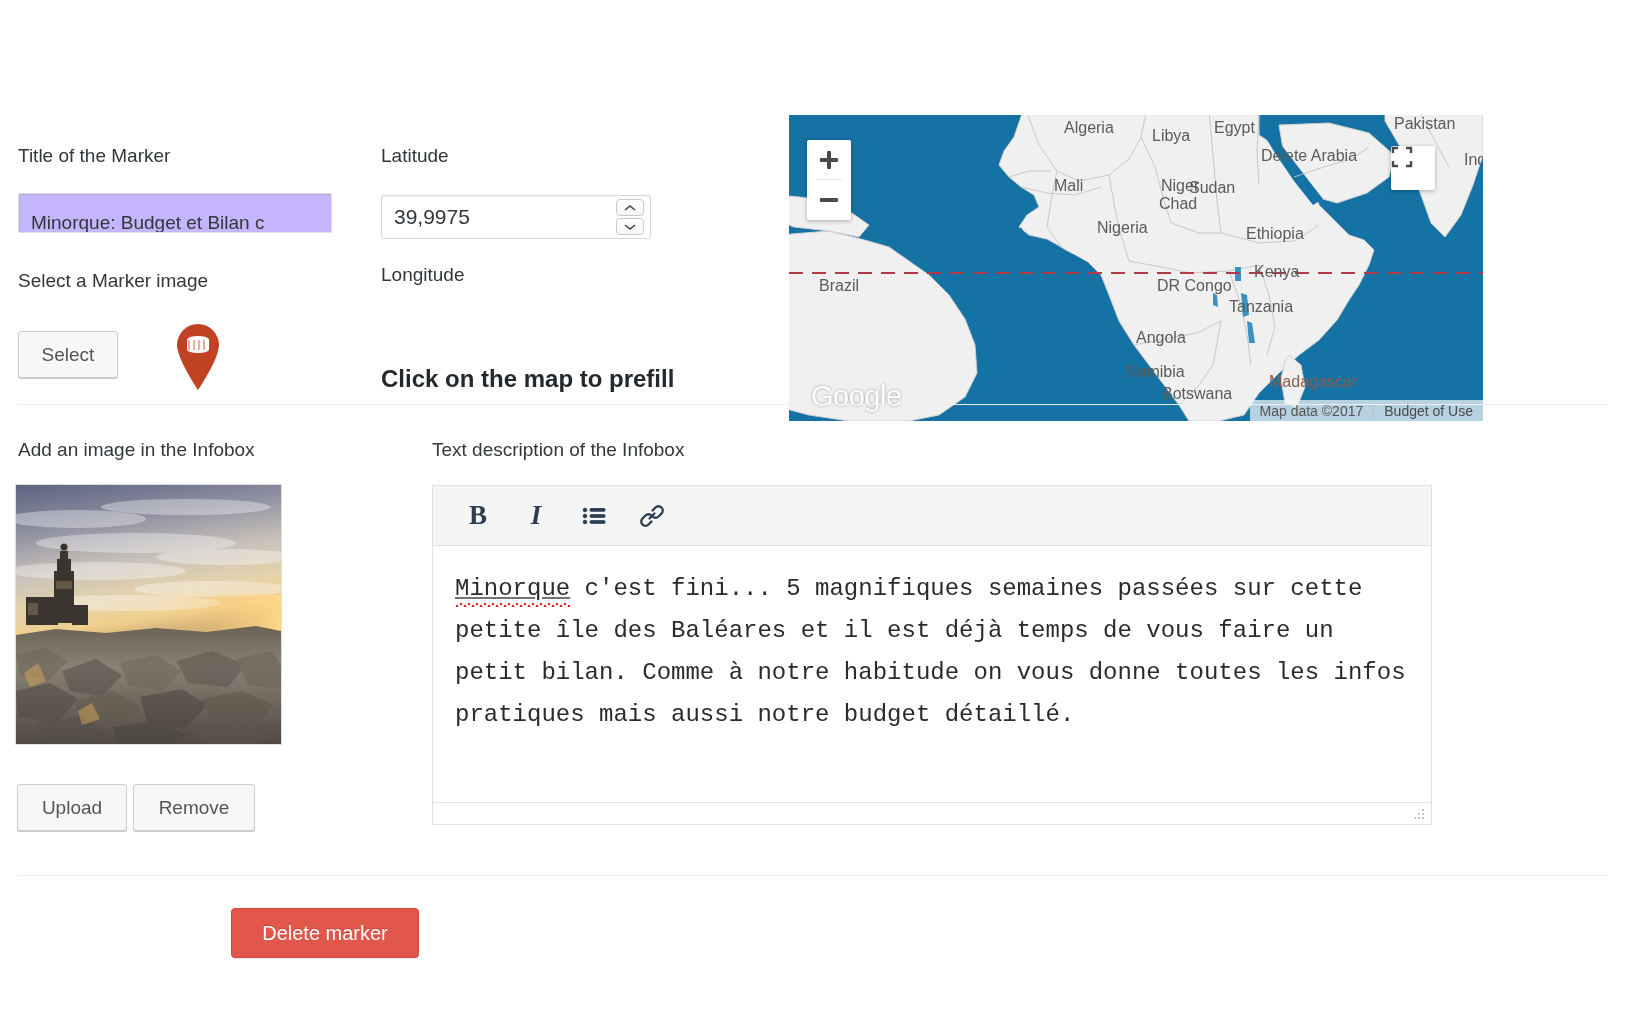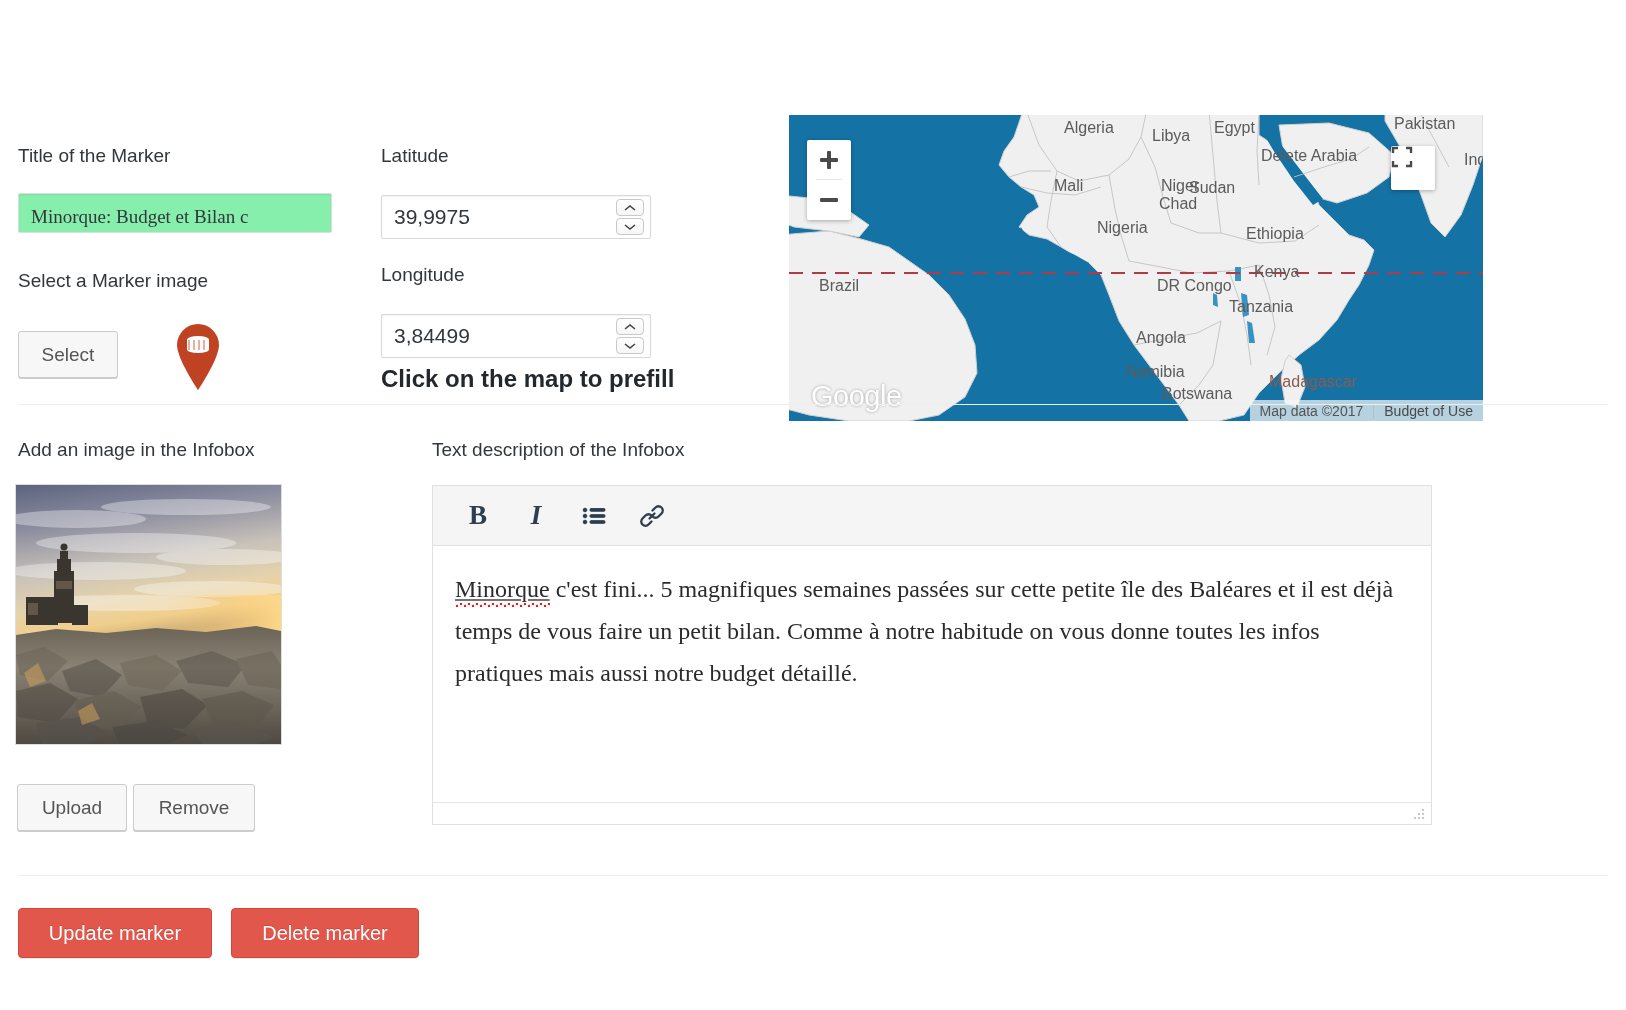--- a/index.html
+++ b/index.html
@@ -32,25 +32,25 @@
   .field-label{
     font-size:19px;color:#32373c;font-weight:400;
   }
   .lbl-title{position:absolute;left:18px;top:90px;}
   .lbl-markerimg{position:absolute;left:18px;top:215px;}
   .lbl-lat{position:absolute;left:381px;top:90px;}
   .lbl-lng{position:absolute;left:381px;top:209px;}
 
   .text-input{
     position:absolute;left:18px;top:138px;width:314px;height:40px;
-    border:1px solid #ddd;border-radius:2px;background:#86efac;
+    border:1px solid #ddd;border-radius:2px;background:#c4b5fd;
     box-shadow:inset 0 1px 2px rgba(0,0,0,.07);
     font-size:19px;color:#32373c;
-    font-family:Liberation Serif, serif;
-    padding:4px 12px;box-sizing:border-box;line-height:38px;
+    font-family:Liberation Sans, sans-serif;
+    padding:10px 12px;box-sizing:border-box;line-height:38px;
     white-space:nowrap;overflow:hidden;
   }
 
   .num-wrap{
     position:absolute;width:270px;height:44px;
     border:1px solid #d8d8d8;border-radius:2px;background:#fff;
     box-shadow:inset 0 1px 2px rgba(0,0,0,.05);
     box-sizing:border-box;
   }
   .num-wrap.lat{left:381px;top:140px;}
@@ -174,21 +174,21 @@
   }
   .tb-btn:first-child{margin-left:22px;}
   .tb-b{font-size:27px;font-weight:bold;font-family:"Liberation Serif",serif;}
   .tb-i{font-size:27px;font-style:italic;font-weight:bold;font-family:"Liberation Serif",serif;}
 
   .editor-body{
     position:absolute;left:0;top:60px;width:100%;height:256px;
     padding:22px 22px 0 22px;box-sizing:border-box;overflow:hidden;
   }
   .editor-text{
-    font-family:Liberation Serif, serif;
+    font-family:Liberation Mono, monospace;
     font-size:24px;line-height:42px;color:#2b2b2b;
     margin:0;
   }
   .sp-err{
     text-decoration:underline;
     text-decoration-color:rgba(0,0,0,.55);
     position:relative;
   }
   .sp-err::after{
     content:"";position:absolute;left:0;right:0;bottom:-5px;height:4px;
@@ -260,35 +260,20 @@
         </div>
         <div class="sp bottom">
           <svg width="12" height="8" viewBox="0 0 12 8">
               <path d="M1 2 L6 6 L11 2" fill="none" stroke="#444" stroke-width="1.6"></path>
             </svg>
         </div>
       </div>
     </div>
 
     <div class="field-label lbl-lng">Longitude</div>
-    <div class="num-wrap lng">
-      <div class="num-val">3,84499</div>
-      <div class="spin">
-        <div class="sp top">
-          <svg width="12" height="8" viewBox="0 0 12 8">
-              <path d="M1 6 L6 2 L11 6" fill="none" stroke="#444" stroke-width="1.6"></path>
-            </svg>
-        </div>
-        <div class="sp bottom">
-          <svg width="12" height="8" viewBox="0 0 12 8">
-              <path d="M1 2 L6 6 L11 2" fill="none" stroke="#444" stroke-width="1.6"></path>
-            </svg>
-        </div>
-      </div>
-    </div>
 
     <div class="hint">Click on the map to prefill</div>
 
     <div class="map">
       <svg width="694" height="306" viewBox="0 0 694 306">
         <rect x="0" y="0" width="694" height="306" fill="#1472a4"></rect>
 
         <path d="M236 -10 L300 -8 L360 -6 L420 -4 L470 -2 L470 20 L500 40 L520 60 L530 90
                  L545 105 L560 120 L575 125 L585 135 L580 150 L570 170 L560 185 L548 205
                  L530 225 L510 240 L490 258 L470 278 L455 300 L430 306 L400 306 L390 290
@@ -514,16 +499,15 @@
           <circle cx="4" cy="12" r="1"></circle>
             <circle cx="8" cy="12" r="1"></circle>
             <circle cx="12" cy="12" r="1"></circle>
         </svg>
       </div>
     </div>
   </div>
 
   <div class="hr hr2"></div>
 
-  <button class="action-btn btn-update">Update marker</button>
   <button class="action-btn btn-delete">Delete marker</button>
 
 </div>
 
 </body></html>

